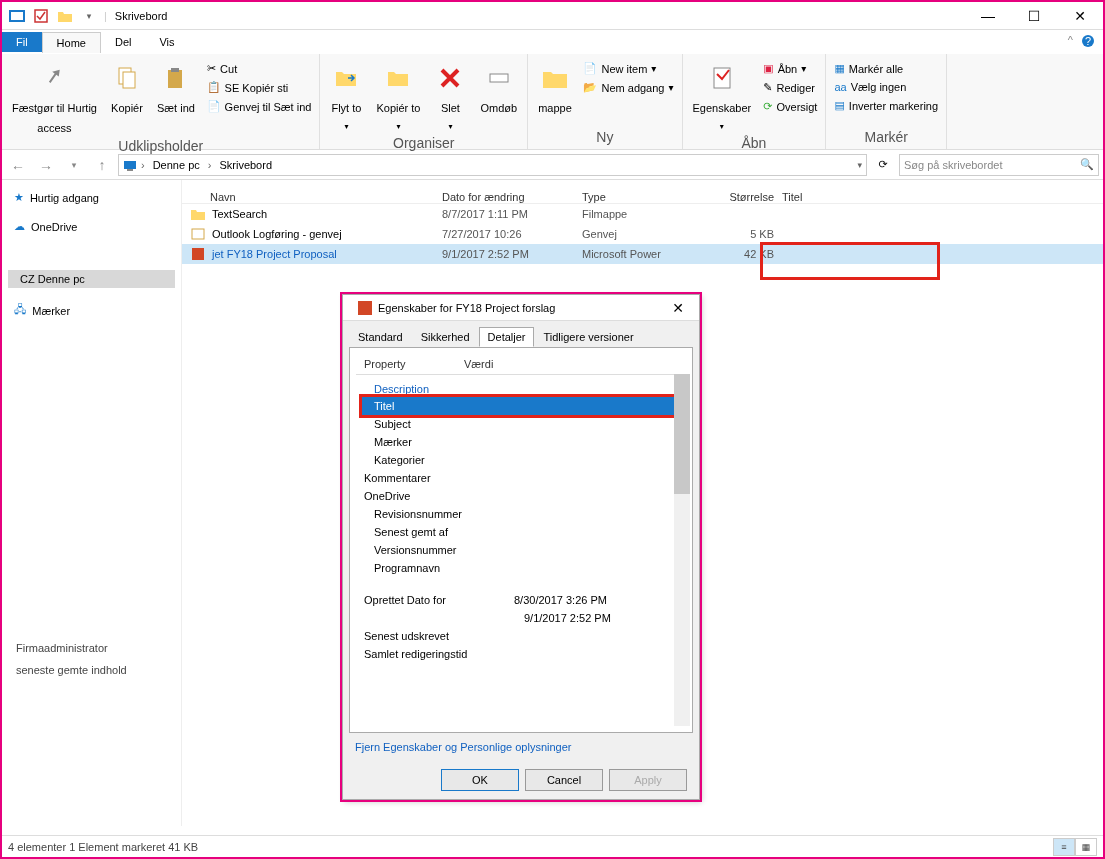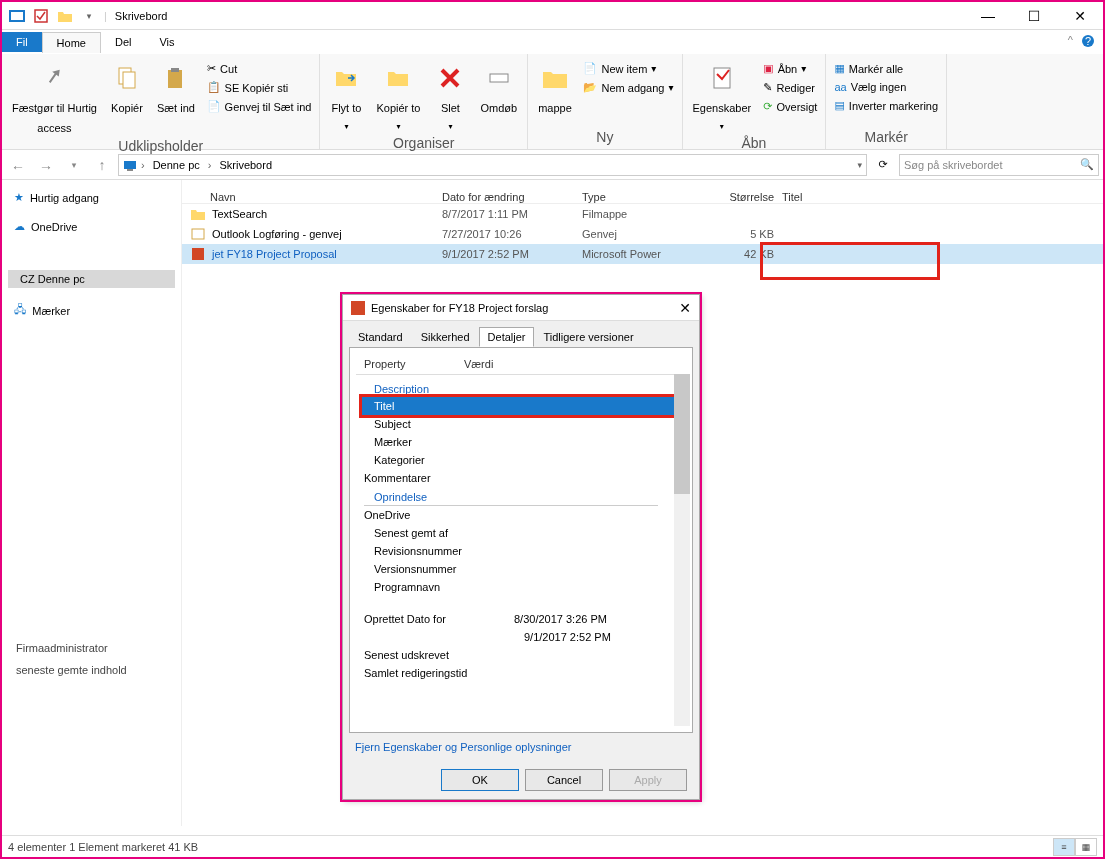--- a/index.html
+++ b/index.html
@@ -46,21 +46,21 @@
 .row .c-name { width: 260px; padding-left: 8px; display: flex; align-items: center; gap: 6px; }
 .row .c-date { width: 140px; color: #555; }
 .row .c-type { width: 120px; color: #555; }
 .row .c-size { width: 80px; text-align: right; color: #555; padding-right: 8px; }
 .row .c-title { flex: 1; }
 .highlight-red { border: 3px solid #e2231a; position: absolute; }
 .status { position: absolute; bottom: 0; left: 0; right: 0; height: 22px; border-top: 1px solid #ddd; display: flex; align-items: center; padding: 0 6px; font-size: 10px; color: #444; }
 .status .views { margin-left: auto; display: flex; gap: 0; }
 .status .view-btn { width: 22px; height: 18px; border: 1px solid #ccc; display: flex; align-items: center; justify-content: center; font-size: 9px; }
 .dialog { position: absolute; left: 340px; top: 292px; width: 358px; height: 506px; background: #f0f0f0; border: 1px solid #aaa; box-shadow: 2px 2px 6px rgba(0,0,0,0.2); outline: 2px solid #e6007e; }
-.dlg-title { display: flex; align-items: center; height: 26px; padding: 0 8px; background: #fff; border-bottom: 1px solid #ddd; }
+.dlg-title { display: flex; align-items: center; height: 26px; padding: 0 15px; background: #fff; border-bottom: 1px solid #ddd; }
 .dlg-title .close { margin-left: auto; font-size: 14px; }
 .dlg-tabs { display: flex; padding: 6px 6px 0 6px; background: #f0f0f0; }
 .dlg-tab { padding: 3px 8px; font-size: 11px; border: 1px solid transparent; }
 .dlg-tab.active { background: #fff; border: 1px solid #aaa; border-bottom: 1px solid #fff; }
 .dlg-body { margin: 0 6px; background: #fff; border: 1px solid #aaa; height: 386px; padding: 6px; position: relative; }
 .prop-header { display: flex; border-bottom: 1px solid #ddd; padding: 4px 8px; color: #333; }
 .prop-header .ph1 { width: 100px; }
 .prop-list { padding: 4px 8px; }
 .prop-section { color: #1060c0; padding: 4px 0 2px 10px; }
 .prop-row { padding: 3px 0 3px 10px; display: flex; }
@@ -415,29 +415,28 @@
         </div>
       <div class="prop-row">
           <span class="pk">Mærker</span>
         </div>
       <div class="prop-row">
           <span class="pk">Kategorier</span>
         </div>
       <div class="prop-row" style="padding-left:0;">
           <span class="pk">Kommentarer</span>
         </div>
-      <div class="prop-section" style="border-bottom:1px solid #ccc;margin-right:20px;">Oprindelse</div>
       <div class="prop-row" style="padding-left:0;">
           <span class="pk">OneDrive</span>
         </div>
       <div class="prop-row">
+          <span class="pk">Revisionsnummer</span>
+        </div>
+      <div class="prop-row">
           <span class="pk">Senest gemt af</span>
-        </div>
-      <div class="prop-row">
-          <span class="pk">Revisionsnummer</span>
         </div>
       <div class="prop-row">
           <span class="pk">Versionsnummer</span>
         </div>
       <div class="prop-row">
           <span class="pk">Programnavn</span>
         </div>
       <div style="height:14px;"></div>
       <div class="prop-row" style="padding-left:0;">
           <span class="pk">Oprettet Dato for</span>

